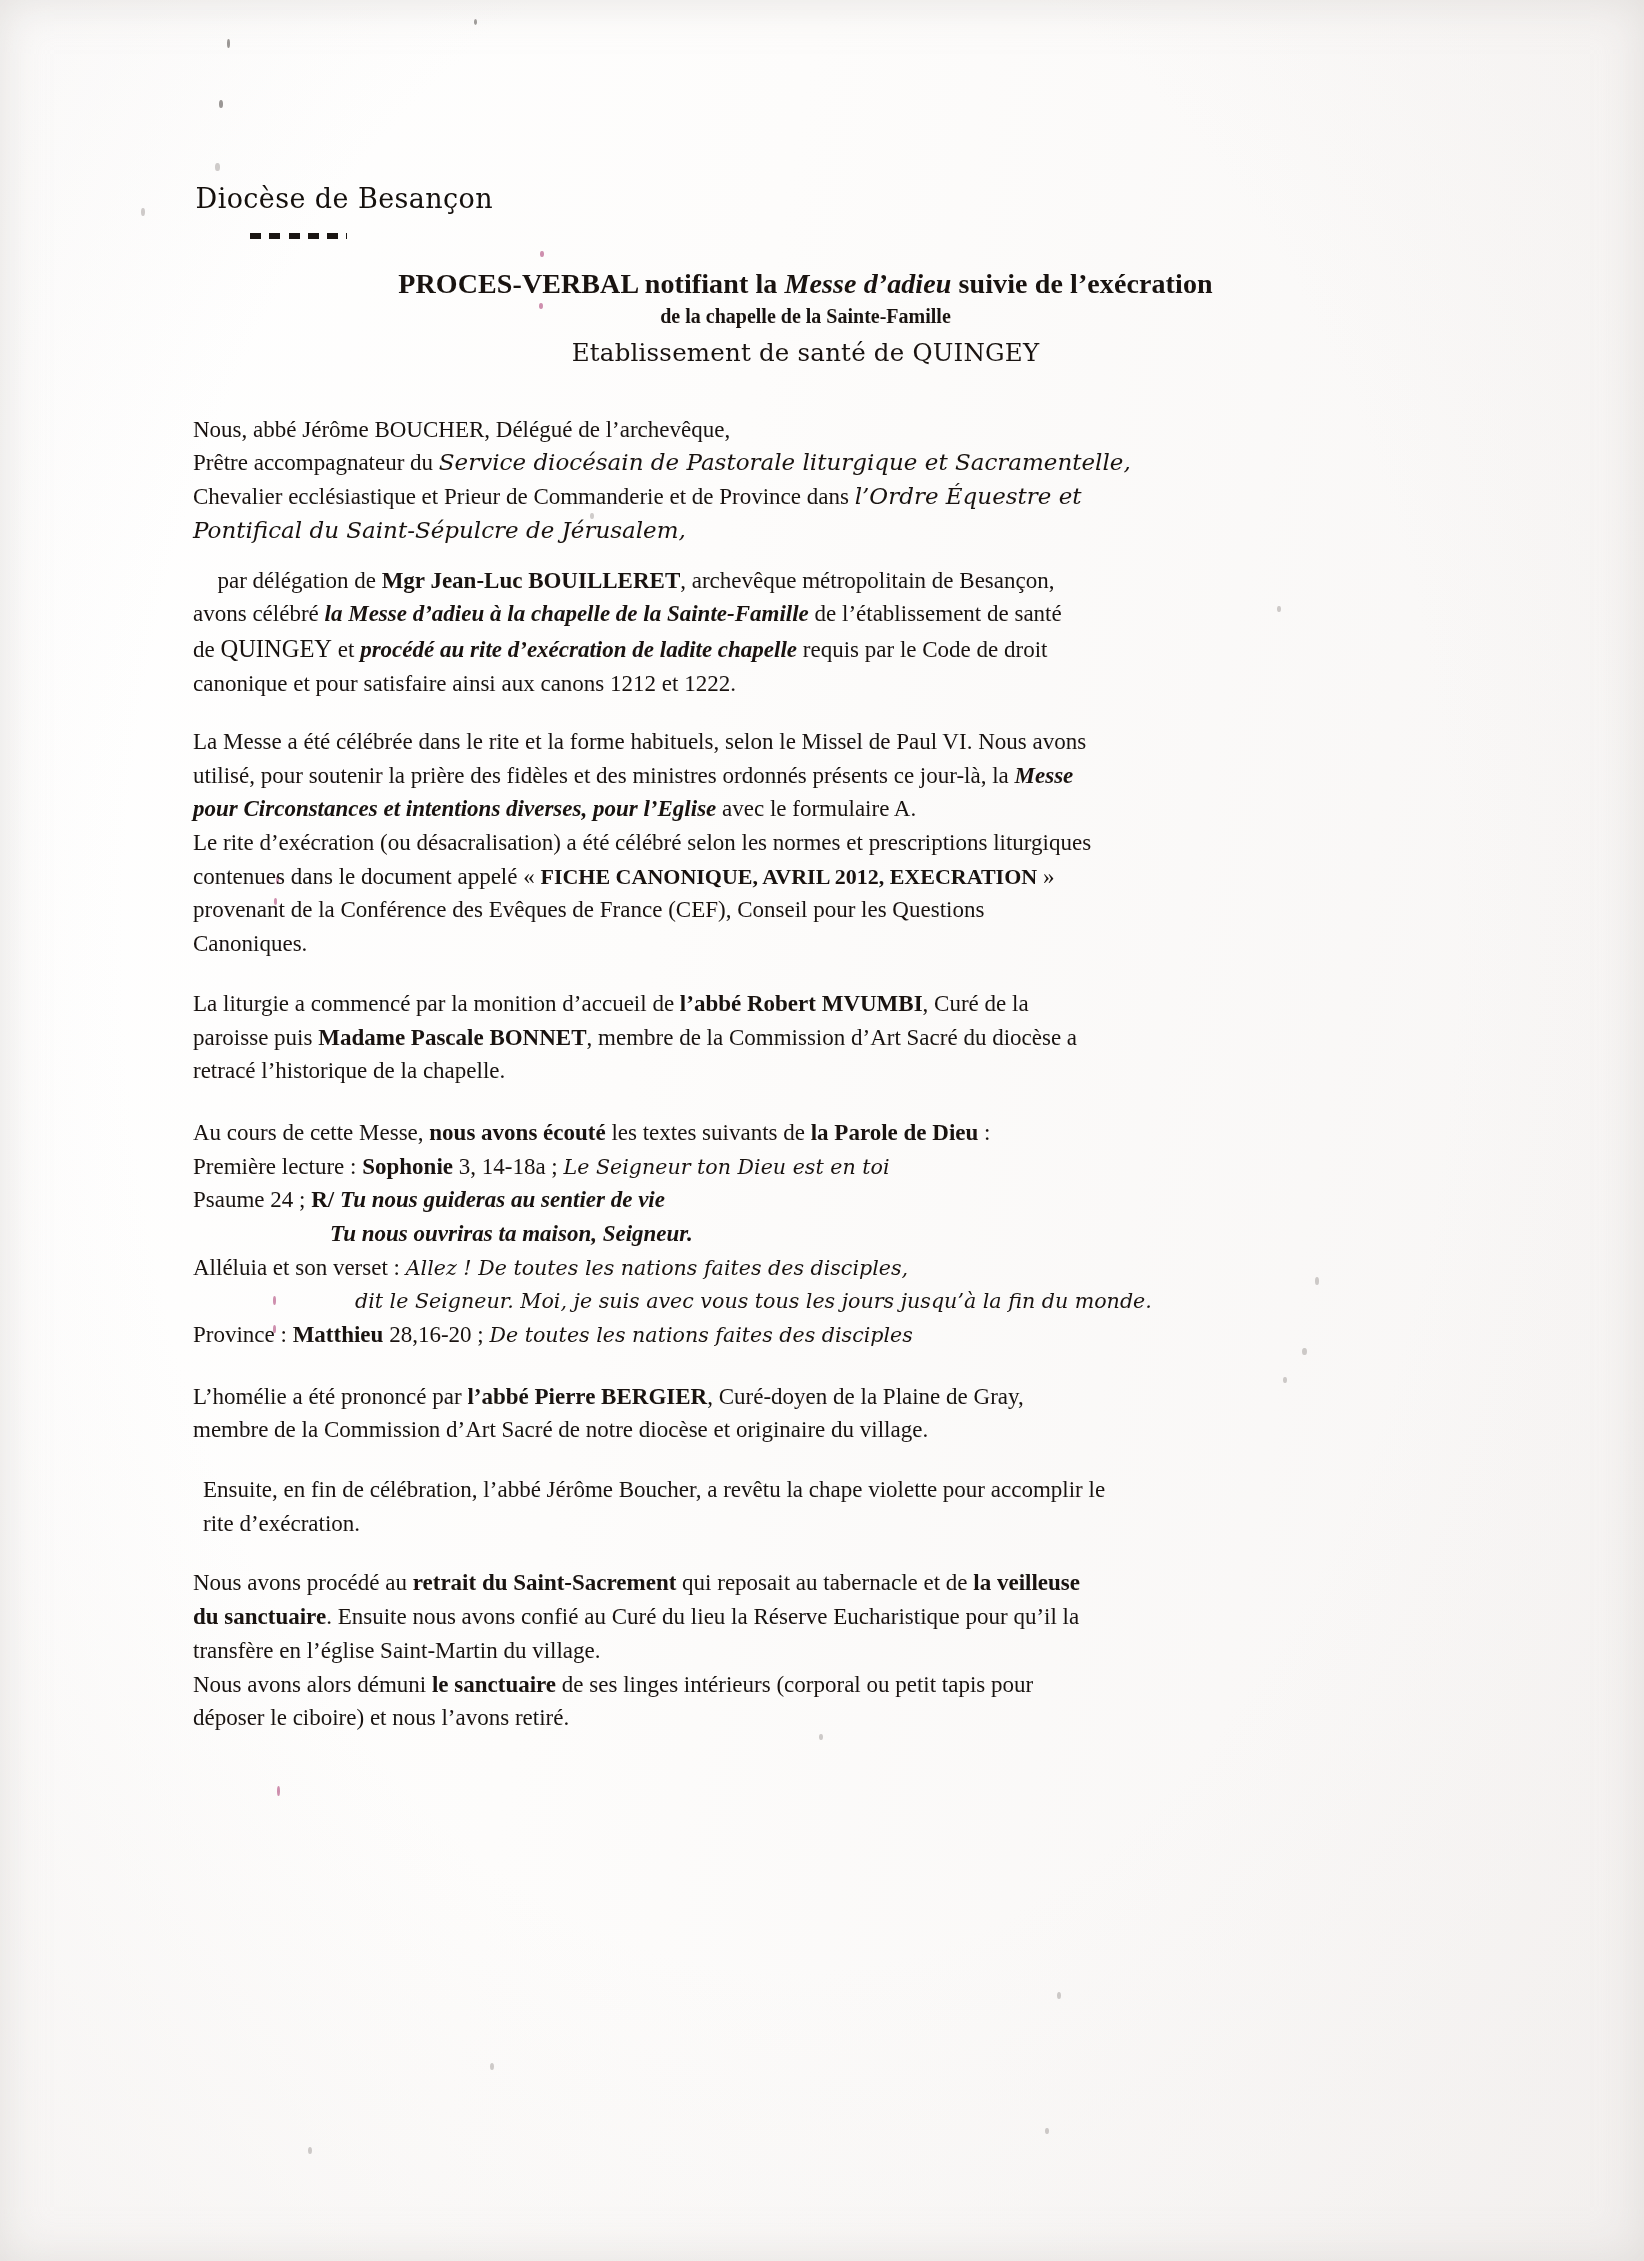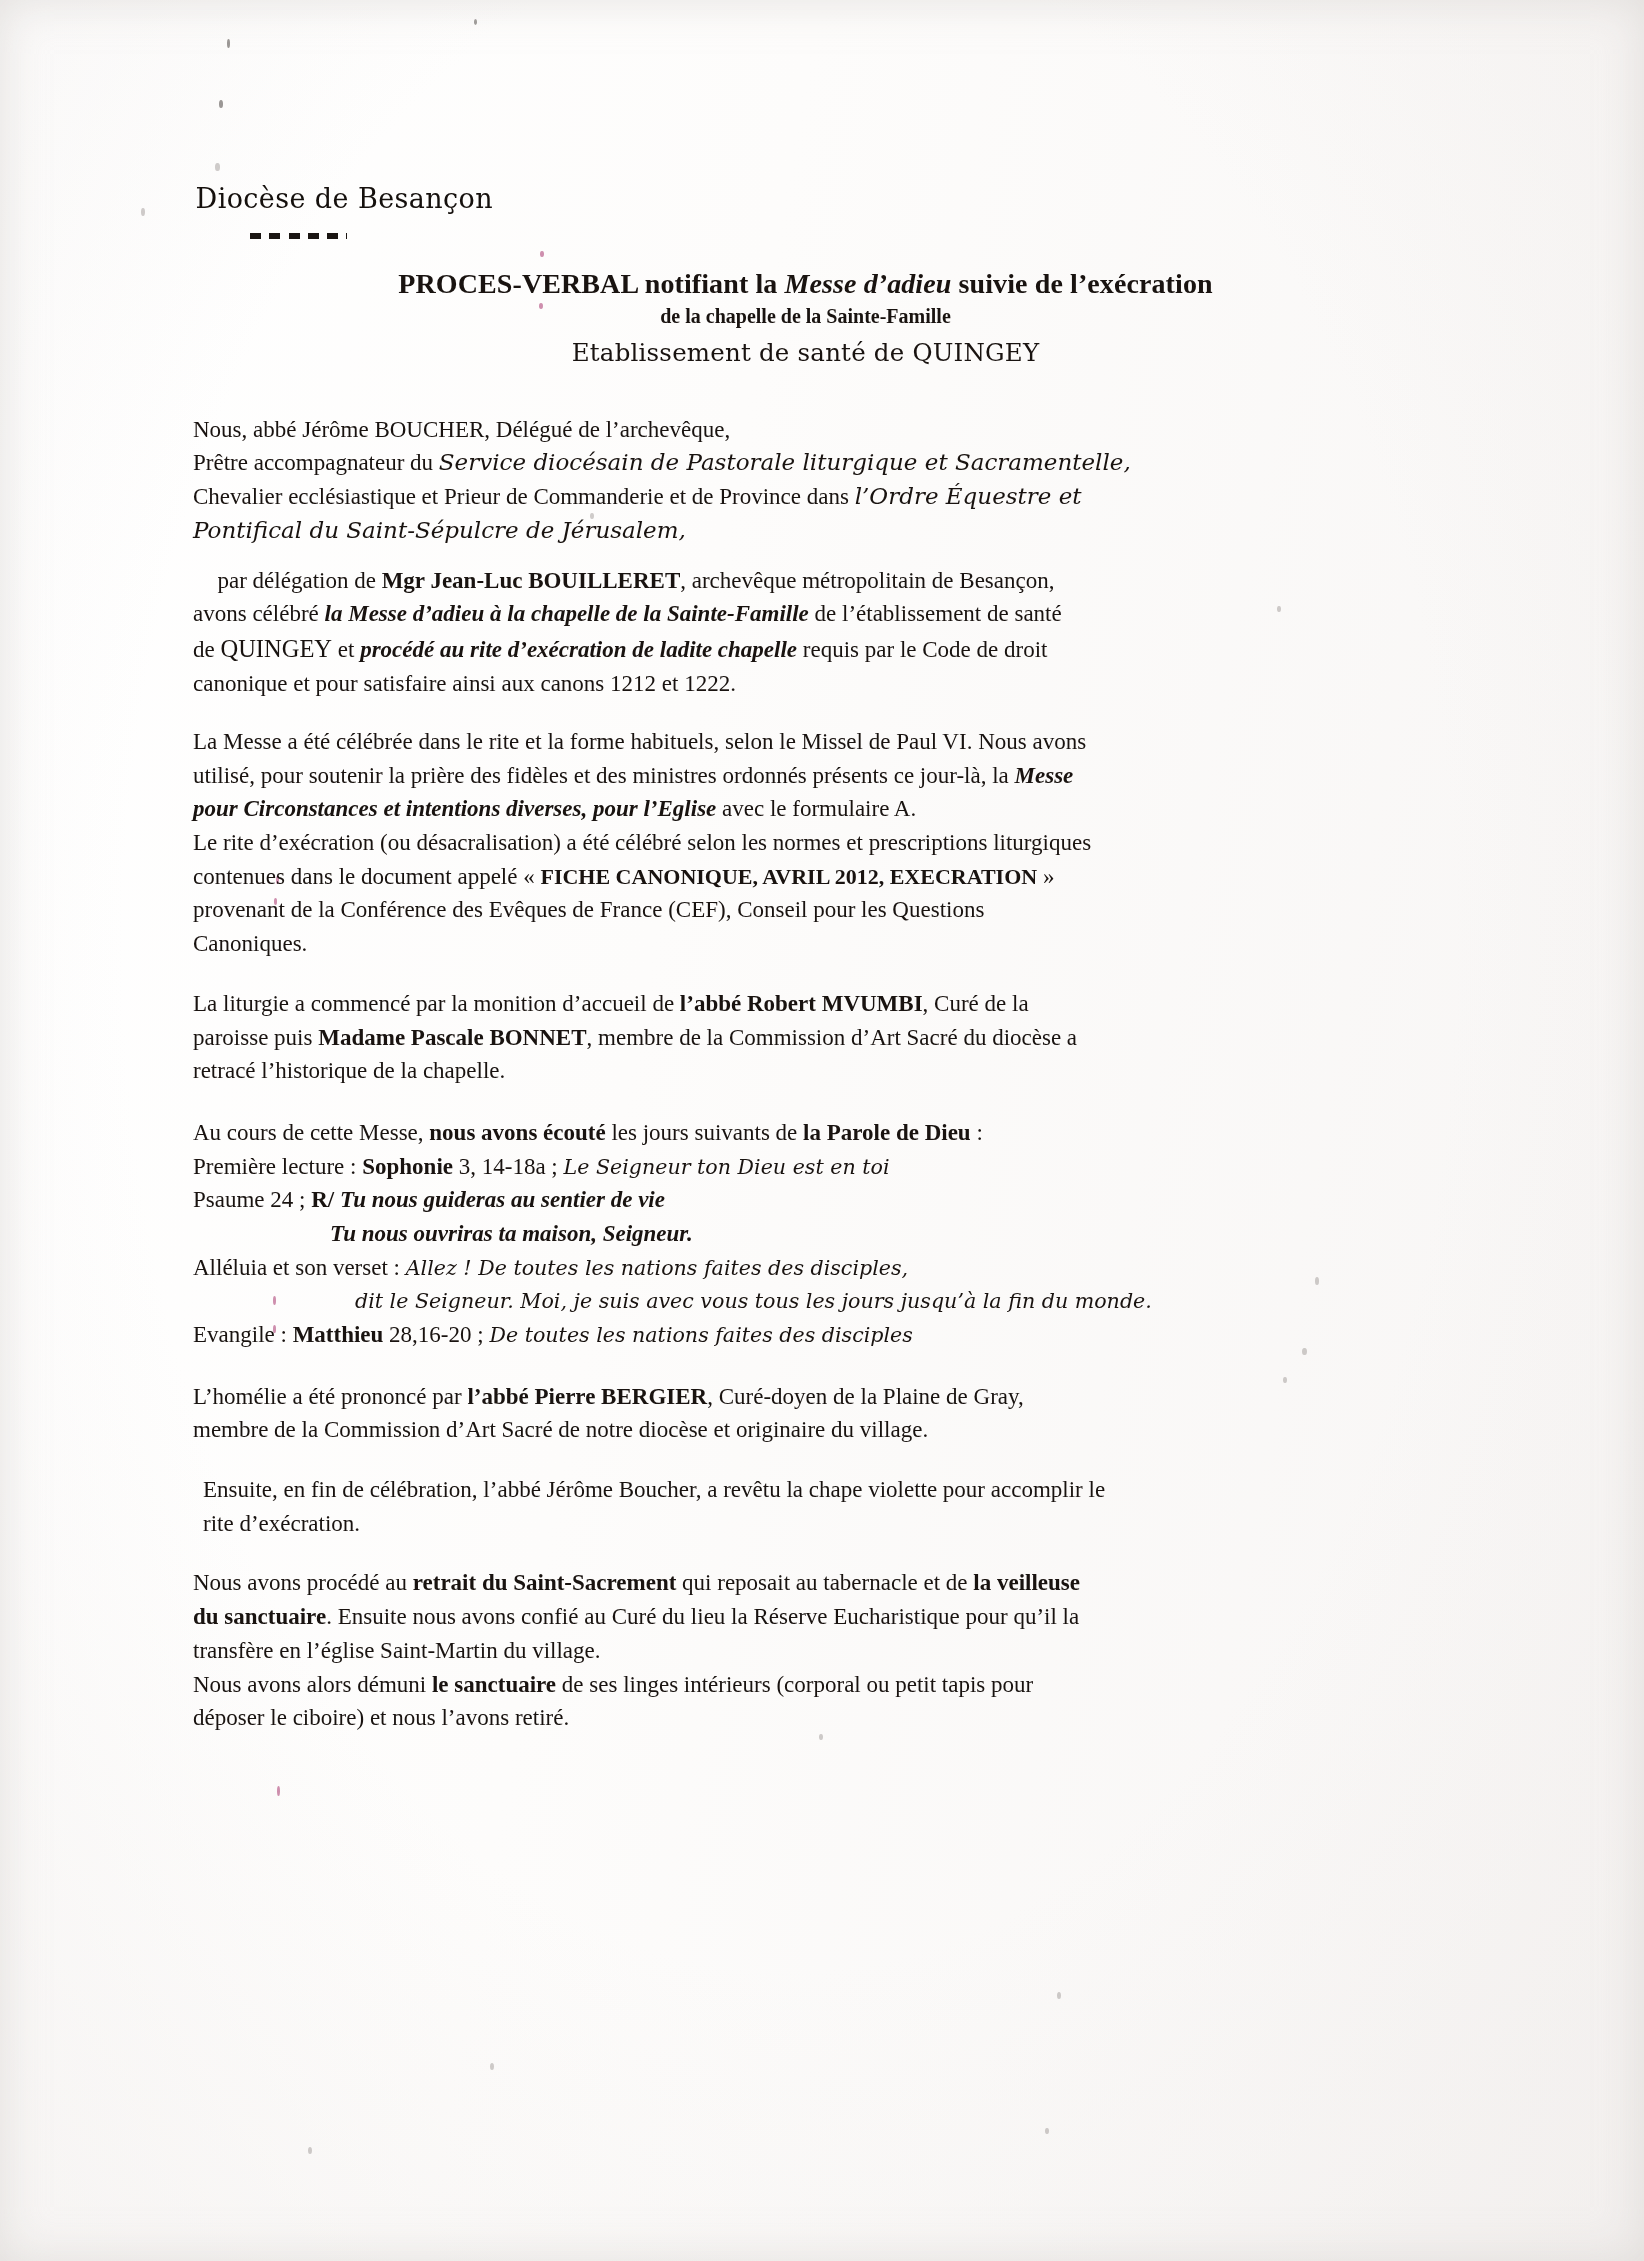--- a/index.html
+++ b/index.html
@@ -196,33 +196,33 @@
         <span class="line">Canoniques.</span>
       </div>
 
       <div class="para" style="margin-top:26px;">
         <span class="line"><span>La liturgie a commencé par la monition d’accueil de </span><span class="b">l’abbé Robert MVUMBI</span><span>, Curé de la</span></span>
         <span class="line"><span>paroisse puis </span><span class="b">Madame Pascale BONNET</span><span>, membre de la Commission d’Art Sacré du diocèse a</span></span>
         <span class="line">retracé l’historique de la chapelle.</span>
       </div>
 
       <div class="para" style="margin-top:28px;">
-        <span class="line"><span>Au cours de cette Messe, </span><span class="b">nous avons écouté</span><span> les jours suivants de </span><span class="b">la Parole de Dieu</span><span> :</span></span>
+        <span class="line"><span>Au cours de cette Messe, </span><span class="b">nous avons écouté</span><span> les textes suivants de </span><span class="b">la Parole de Dieu</span><span> :</span></span>
 
         <span class="line"><span>Première lecture : </span><span class="b">Sophonie</span><span> 3, 14-18a ; </span><span class="hand-i" style="font-size:20.6px;">Le Seigneur ton Dieu est en toi</span></span>
 
         <span class="line"><span>Psaume 24 ; </span><span class="b">R/</span><span class="bi"> Tu nous guideras au sentier de vie</span></span>
 
         <span class="line indent-2"><span class="bi">Tu nous ouvriras ta maison, Seigneur.</span></span>
 
         <span class="line"><span>Alléluia et son verset : </span><span class="hand-i" style="font-size:20.6px;">Allez ! De toutes les nations faites des disciples,</span></span>
 
         <span class="line indent-3"><span class="hand-i" style="font-size:20.6px;">dit le Seigneur. Moi, je suis avec vous tous les jours jusqu’à la fin du monde.</span></span>
 
-        <span class="line"><span>Evangile : </span><span class="b">Matthieu</span><span> 28,16-20 ; </span><span class="hand-i" style="font-size:20.6px;">De toutes les nations faites des disciples</span></span>
+        <span class="line"><span>Province : </span><span class="b">Matthieu</span><span> 28,16-20 ; </span><span class="hand-i" style="font-size:20.6px;">De toutes les nations faites des disciples</span></span>
       </div>
 
       <div class="para" style="margin-top:28px;">
         <span class="line"><span>L’homélie a été prononcé par </span><span class="b">l’abbé Pierre BERGIER</span><span>, Curé-doyen de la Plaine de Gray,</span></span>
         <span class="line">membre de la Commission d’Art Sacré de notre diocèse et originaire du village.</span>
       </div>
 
       <div class="para" style="margin-top:26px;margin-left:10px;">
         <span class="line">Ensuite, en fin de célébration, l’abbé Jérôme Boucher, a revêtu la chape violette pour accomplir le</span>
         <span class="line">rite d’exécration.</span>

